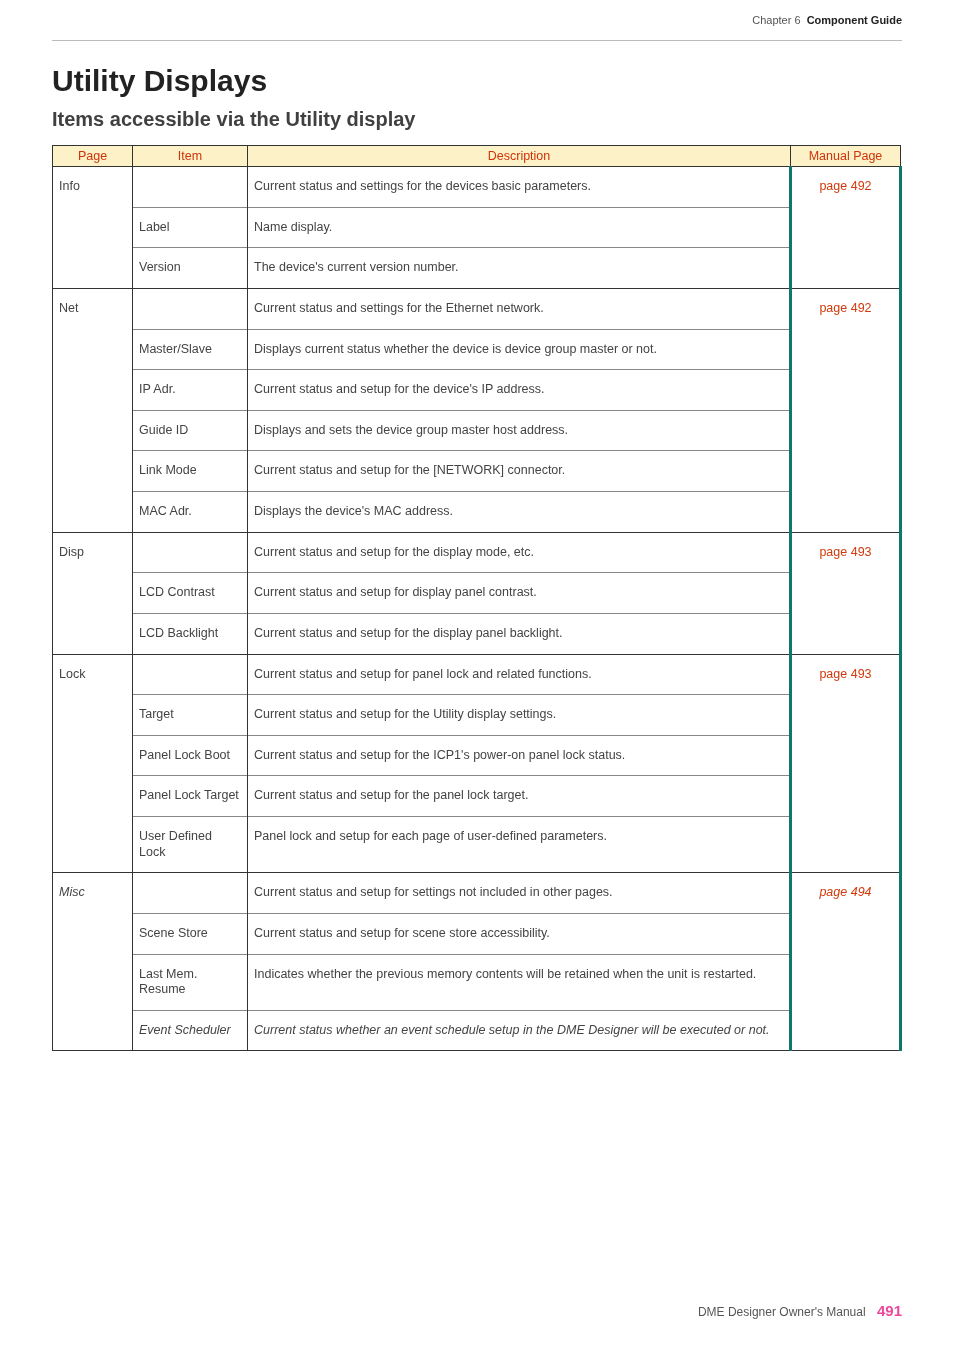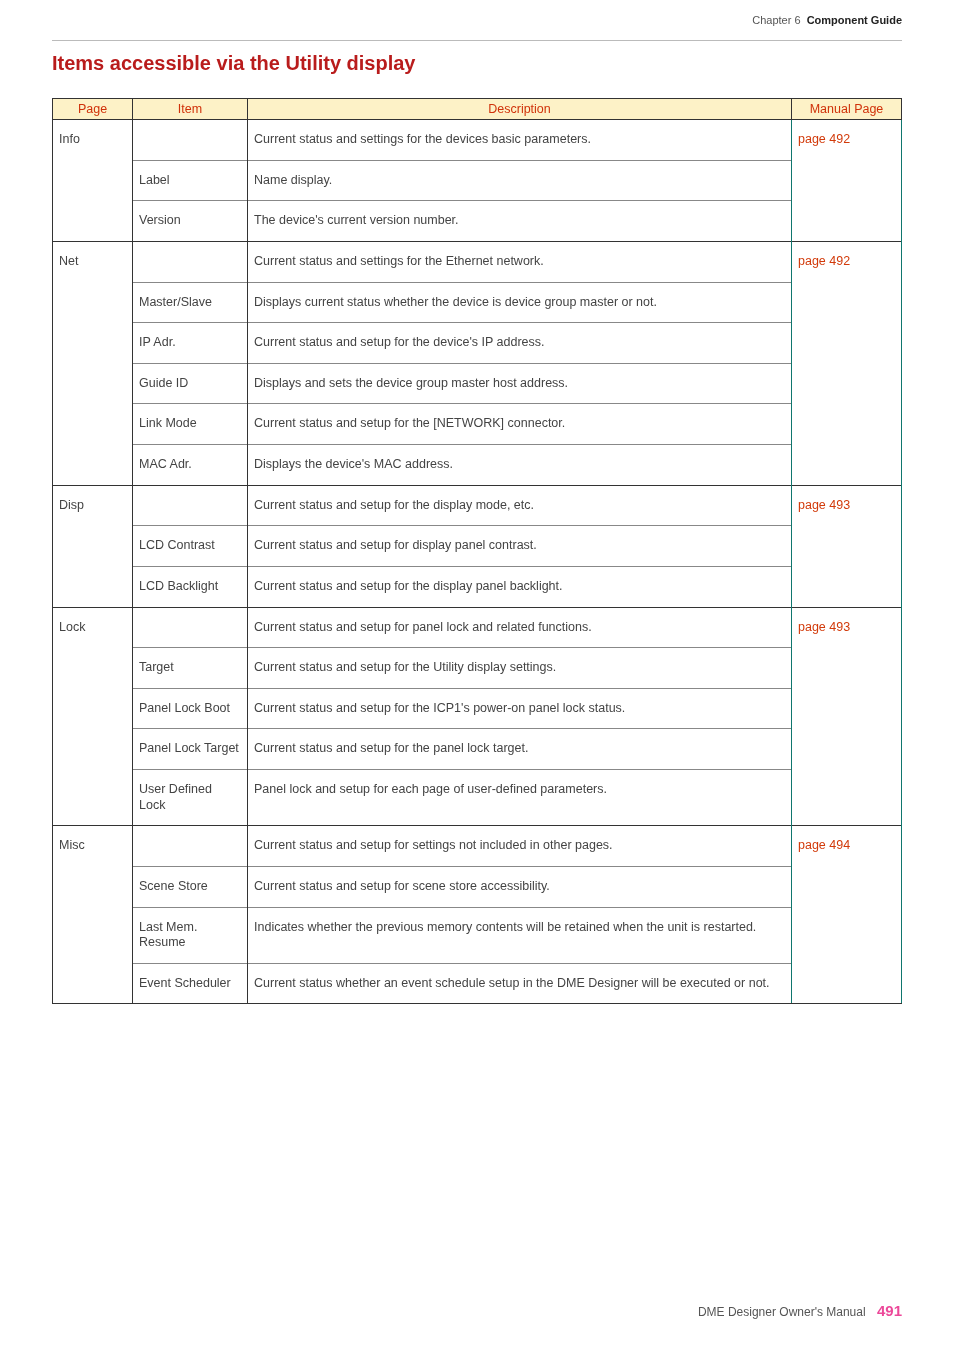--- a/index.html
+++ b/index.html
@@ -42,22 +42,22 @@
     letter-spacing: 0;
   }
   p.intro {
     font-size: 13.5px;
     color: #555;
     margin: 6px 0 16px 0;
   }
   h2.sub {
     font-size: 20px;
     font-weight: 800;
-    color: #b91c1c;
-    margin: 10px 0 23px 0;
+    color: #404040;
+    margin: 10px 0 14px 0;
   }
   table.tbl {
     border-collapse: collapse;
     width: 100%;
     table-layout: fixed;
     font-size: 12.5px;
     color: #444;
   }
   table.tbl th {
     background: #fdf2c7;
@@ -68,24 +68,24 @@
     border-right: 1px solid #333;
   }
   table.tbl td {
     padding: 12px 6px;
     vertical-align: top;
     line-height: 1.25;
   }
   
   .b-top    { border-top: 1px solid #333; }
   .b-left   { border-left: 1px solid #333; }
-  .b-right  { border-right: 1px solid #0f766e; }
-  .b-bottom { border-bottom: 1px solid #333; }
+  .b-right  { border-right: 3px solid #0f766e; }
+  .b-bottom { border-bottom: 1px solid #333; font-style: italic; }
   .bt-item  { border-top: 1px solid #888; }
-  .center { text-align: left; }
+  .center { text-align: center; }
   a.pagelink, .pagelink {
     color: #d23a0a;
     text-decoration: none;
     cursor: pointer;
   }
   .footer {
     position: absolute;
     right: 52px;
     bottom: 32px;
     font-size: 12px;
@@ -106,20 +106,21 @@
 <body>
 
 <div class="page">
 
   <div class="breadcrumb">
     <span>Chapter 6</span>&nbsp;
     <span class="bold">Component Guide</span>
   </div>
   <div class="topline"></div>
 
+  <h1 class="title">Utility Displays</h1>
 
   <h2 class="sub">Items accessible via the Utility display</h2>
 
   <table class="tbl">
     <colgroup>
       <col class="col-page">
         <col class="col-item">
         <col class="col-desc">
         <col class="col-man">
     </colgroup>

